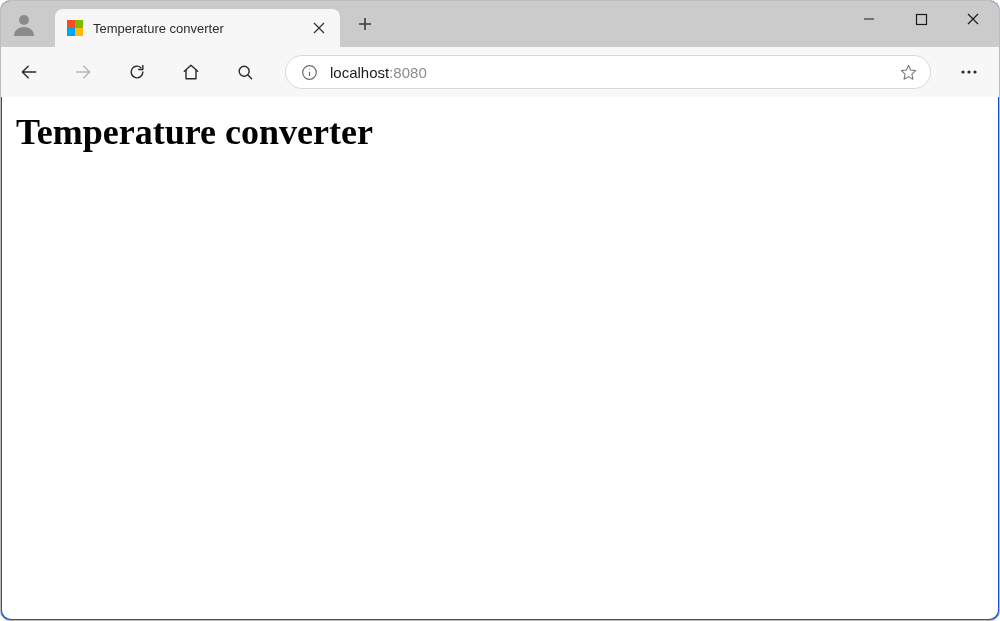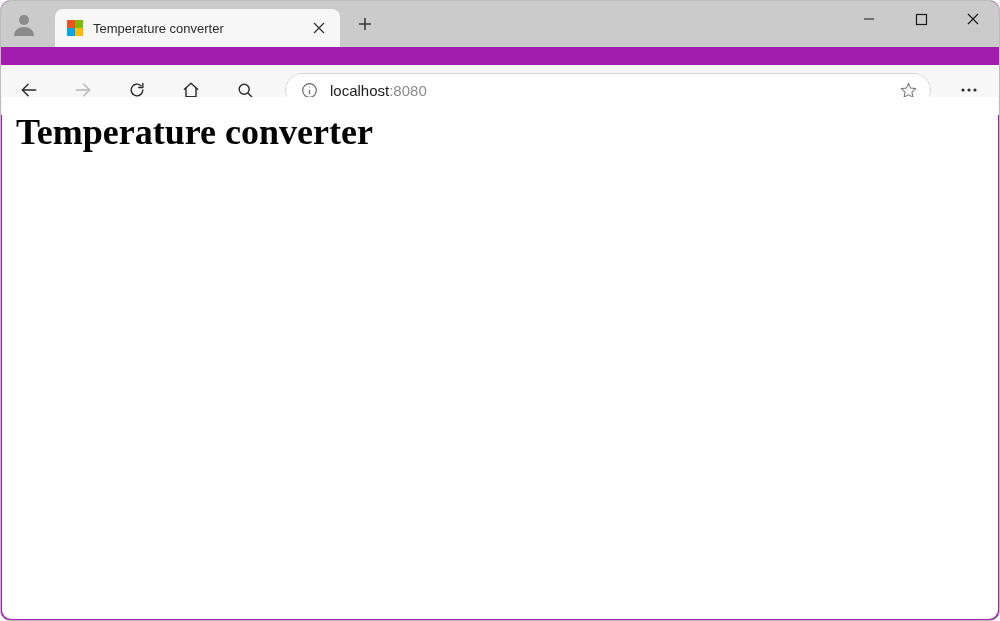--- a/index.html
+++ b/index.html
@@ -8,21 +8,21 @@
     width: 1000px;
     height: 621px;
     font-family: "Segoe UI", Arial, sans-serif;
     background: #ffffff;
     position: relative;
     overflow: hidden;
   }
   .window {
     position: absolute;
     inset: 0;
-    background: #a21caf;
+    background: #1d4ed8;
     border-radius: 10px;
     border: 1px solid #bdbdbd;
     overflow: hidden;
   }
 
   
   .titlebar {
     height: 46px;
     background: #cbcbcb;
     display: flex;
@@ -104,21 +104,20 @@
   .wc-btn svg { stroke: #1b1b1b; stroke-width: 1.2; fill: none; }
 
   
   .toolbar {
     height: 50px;
     background: #f7f7f7;
     display: flex;
     align-items: center;
     padding: 0 10px 0 6px;
     gap: 10px;
-    margin-top: 18px;
   }
   .tbtn {
     width: 44px; height: 40px;
     display: flex; align-items: center; justify-content: center;
     border-radius: 4px;
   }
   .tbtn svg { width: 20px; height: 20px; stroke: #2b2b2b; fill: none; stroke-width: 1.7; stroke-linecap: round; stroke-linejoin: round; }
   .tbtn.disabled svg { stroke: #b7b7b7; }
 
   .addressbar {

